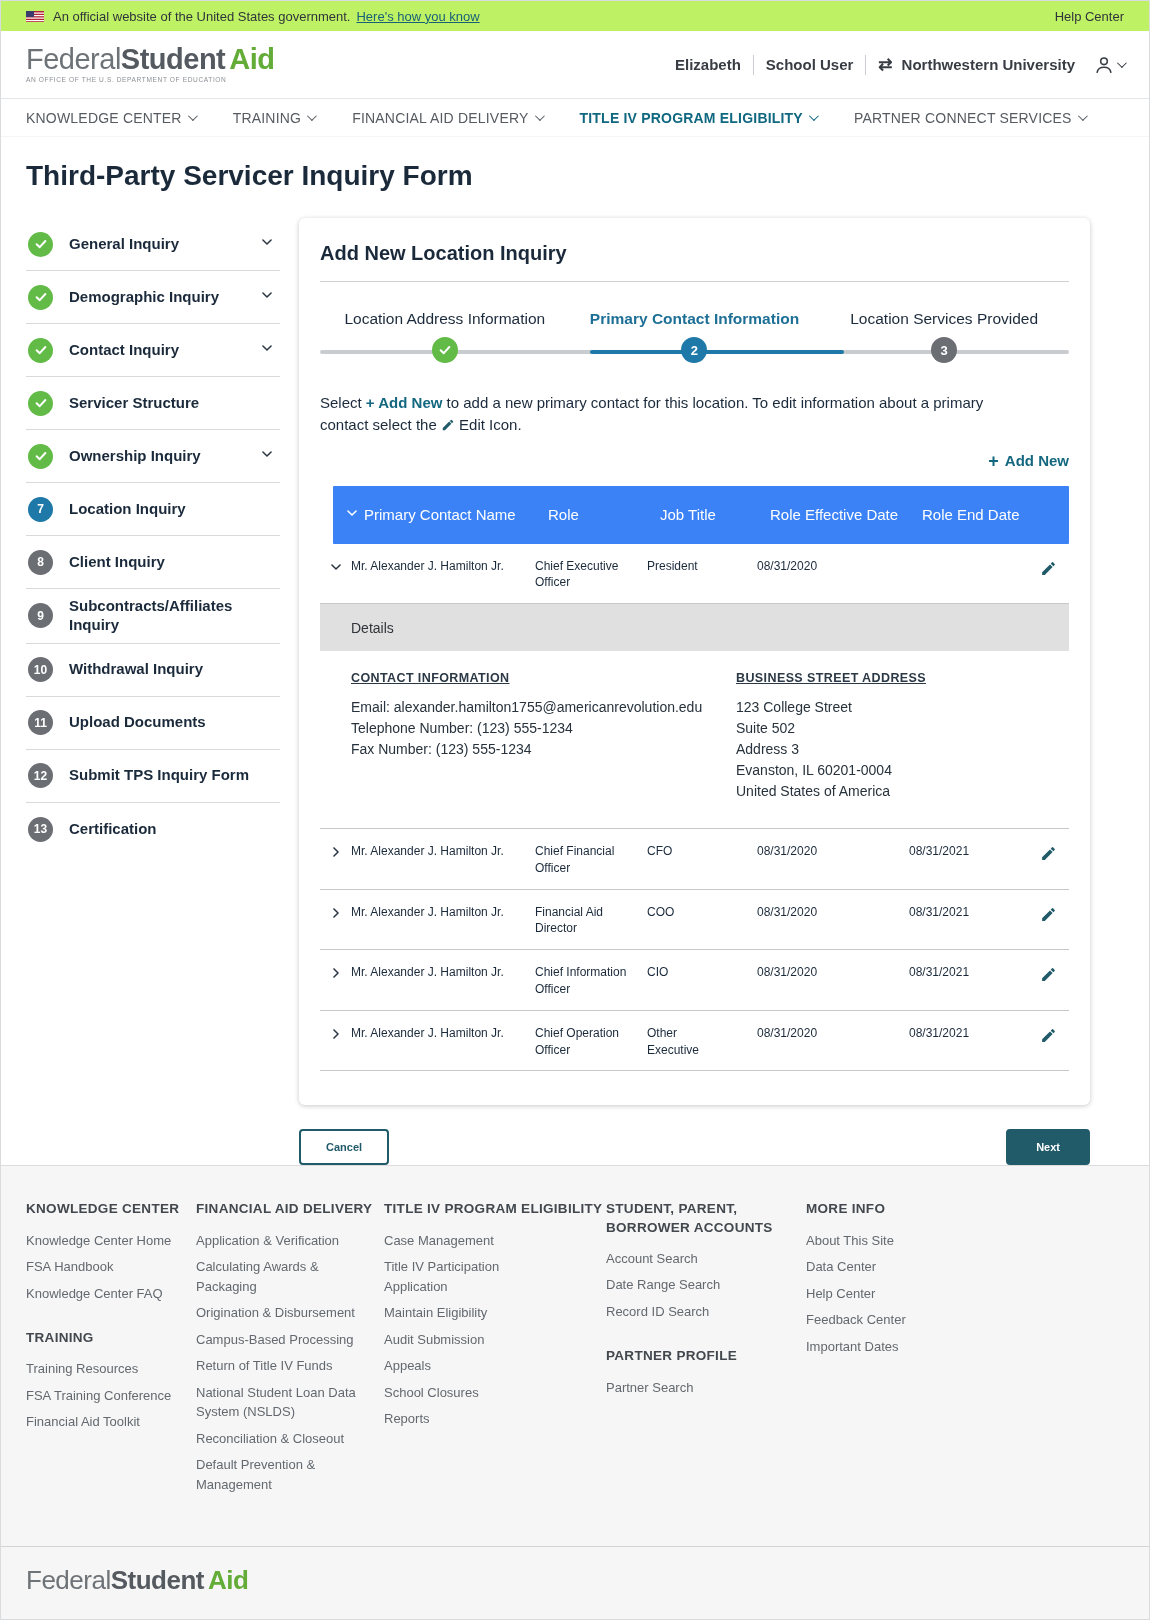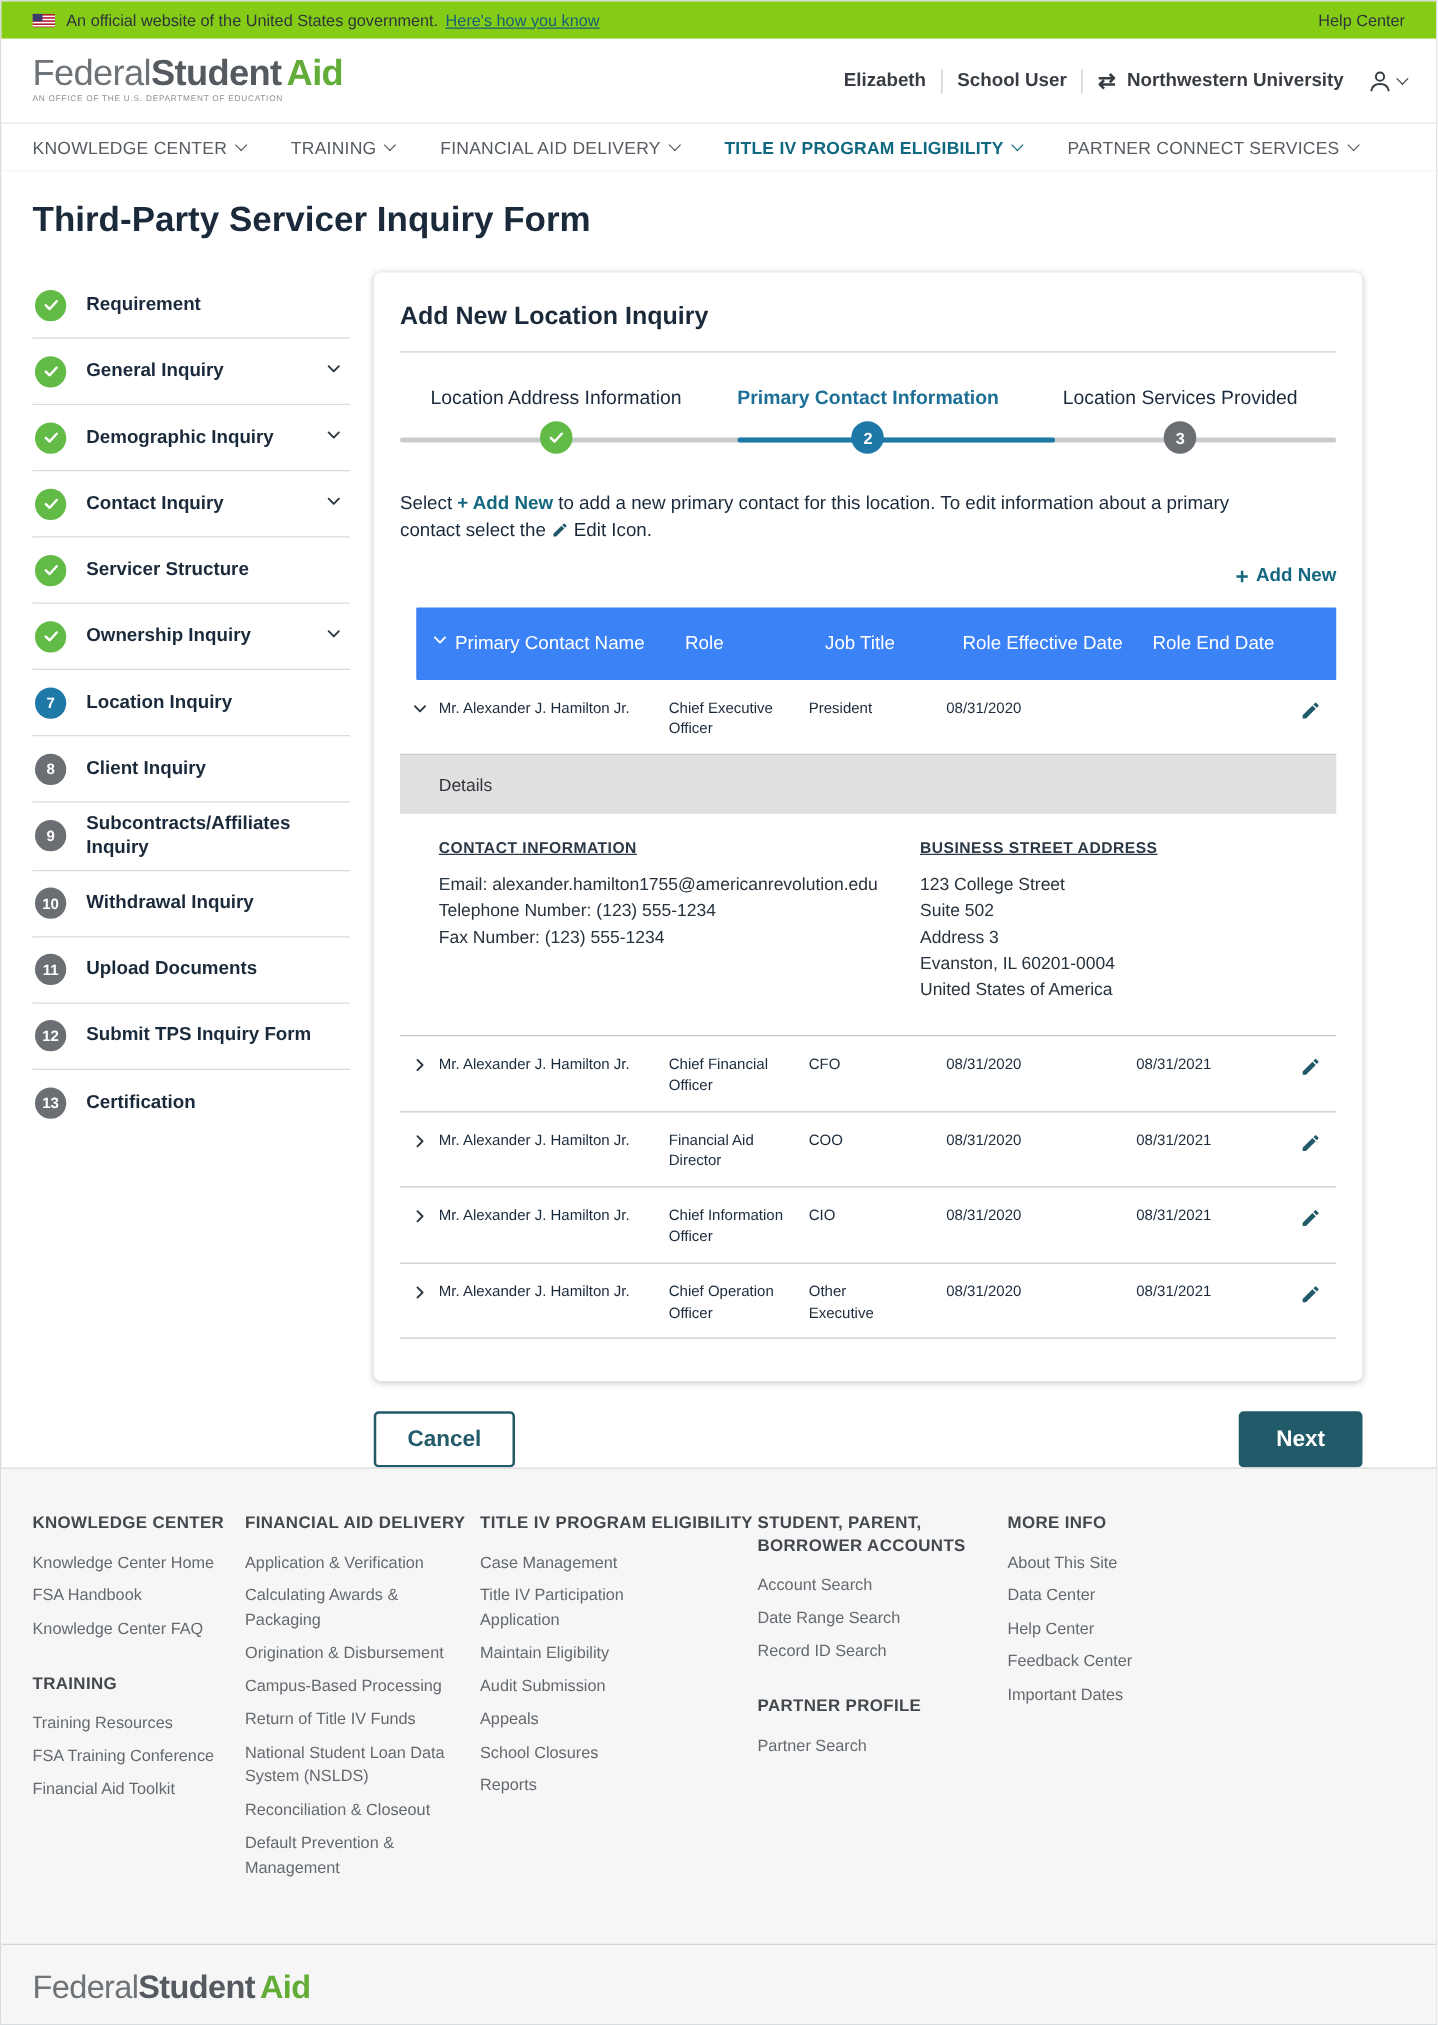--- a/index.html
+++ b/index.html
@@ -1,21 +1,21 @@
 <!DOCTYPE html>
 <html><head>
 <meta charset="utf-8">
 <style>
   * { margin:0; padding:0; box-sizing:border-box; }
   html,body { width:1150px; }
   body { font-family:"Liberation Sans", sans-serif; background:#fff; color:#1b2a3b; }
   .page { width:1150px; height:1620px; border:1px solid #d9dcde; background:#fff; overflow:hidden; display:flex; flex-direction:column; }
 
   
-  .gov-banner { height:30px; background:#84cc16; display:flex; align-items:center; padding:0 25px; font-size:13px; color:#30343a; flex:none; }
+  .gov-banner { height:30px; background:#bef264; display:flex; align-items:center; padding:0 25px; font-size:13px; color:#30343a; flex:none; }
   .gov-banner .flag { margin-right:9px; display:inline-flex; }
   .gov-banner a { color:#185f78; margin-left:6px; }
   .gov-banner .spacer { flex:1; }
   .gov-banner .help { color:#30343a; text-decoration:none; }
 
   
   .site-header { height:67px; display:flex; align-items:center; padding:0 25px; background:#fff; flex:none; }
   .fsa-logo { display:flex; flex-direction:column; line-height:1; }
   .fsa-logo .row1 { font-size:29px; letter-spacing:-0.5px; }
   .fsa-logo .w1 { color:#6e7378; font-weight:400; }
@@ -91,21 +91,21 @@
 
   
   .details-wrap { border-bottom:1px solid #c6c9cb; }
   .details-bar { background:#e0e0e0; height:47px; display:flex; align-items:center; padding-left:31px; font-size:14px; color:#30353b; }
   .details-body { display:grid; grid-template-columns:31px 385px 1fr; padding:20px 0 26px 0; }
   .d-heading { font-size:12.5px; font-weight:700; letter-spacing:0.4px; color:#2b3845; margin-bottom:12px;text-decoration:underline; }
   .d-line { font-size:14px; color:#27323c; line-height:1.5; }
 
   
   .actions { display:flex; justify-content:space-between; width:791px; margin-top:24px; }
-  .btn { font-family:inherit; font-size:18px; font-weight:700; border-radius:4px; padding:10px 25px; cursor:pointer; }
+  .btn { font-family:inherit; font-size:11px; font-weight:700; border-radius:4px; padding:10px 25px; cursor:pointer; }
   .btn-cancel { background:#fff; color:#215a68; border:2px solid #215a68; }
   .btn-next { background:#215a68; color:#fff; border:2px solid #215a68; padding:10px 28px; }
 
   
   .site-footer { margin-top:auto; background:#f6f6f6; border-top:1px solid #dcdcdc; flex:none; }
   .footer-cols { display:grid; grid-template-columns:170px 188px 222px 200px 1fr; padding:34px 25px 26px 25px; }
   .f-heading { font-size:13.5px; font-weight:700; letter-spacing:0.3px; color:#42484e; margin-bottom:12px; text-transform:uppercase; line-height:1.35; }
   .f-group { margin-bottom:26px; }
   .f-link { font-size:13px; color:#63696f; line-height:1.5; margin-bottom:7px; cursor:pointer; max-width:160px; }
   .footer-bottom { border-top:1px solid #d4d4d4; padding:20px 25px 0 25px; height:107px; }
@@ -183,28 +183,20 @@
         <span class="chev chev-sm"></span>
       </div>
     </nav>
 
   <div class="content">
     <h1 class="page-title">Third-Party Servicer Inquiry Form</h1>
 
     <div class="layout">
 
       <div class="side-nav">
-          <div class="side-item">
-            <span class="status-circle green">
-              <svg width="14" height="14" viewBox="0 0 24 24" fill="none" stroke="#fff" stroke-width="3.4" stroke-linecap="round" stroke-linejoin="round">
-                <polyline points="4.5,12.5 9.8,17.5 19.5,6.8"></polyline>
-              </svg>
-            </span>
-            <span class="side-label">Requirement</span>
-          </div>
           <div class="side-item">
             <span class="status-circle green">
               <svg width="14" height="14" viewBox="0 0 24 24" fill="none" stroke="#fff" stroke-width="3.4" stroke-linecap="round" stroke-linejoin="round">
                 <polyline points="4.5,12.5 9.8,17.5 19.5,6.8"></polyline>
               </svg>
             </span>
             <span class="side-label">General Inquiry</span>
             <span class="side-chev"><svg width="14" height="14" viewBox="0 0 24 24" fill="none" stroke="#2a3642" stroke-width="2.6" stroke-linecap="round" stroke-linejoin="round">
                 <polyline points="5,8.5 12,15.5 19,8.5"></polyline>
               </svg></span>

